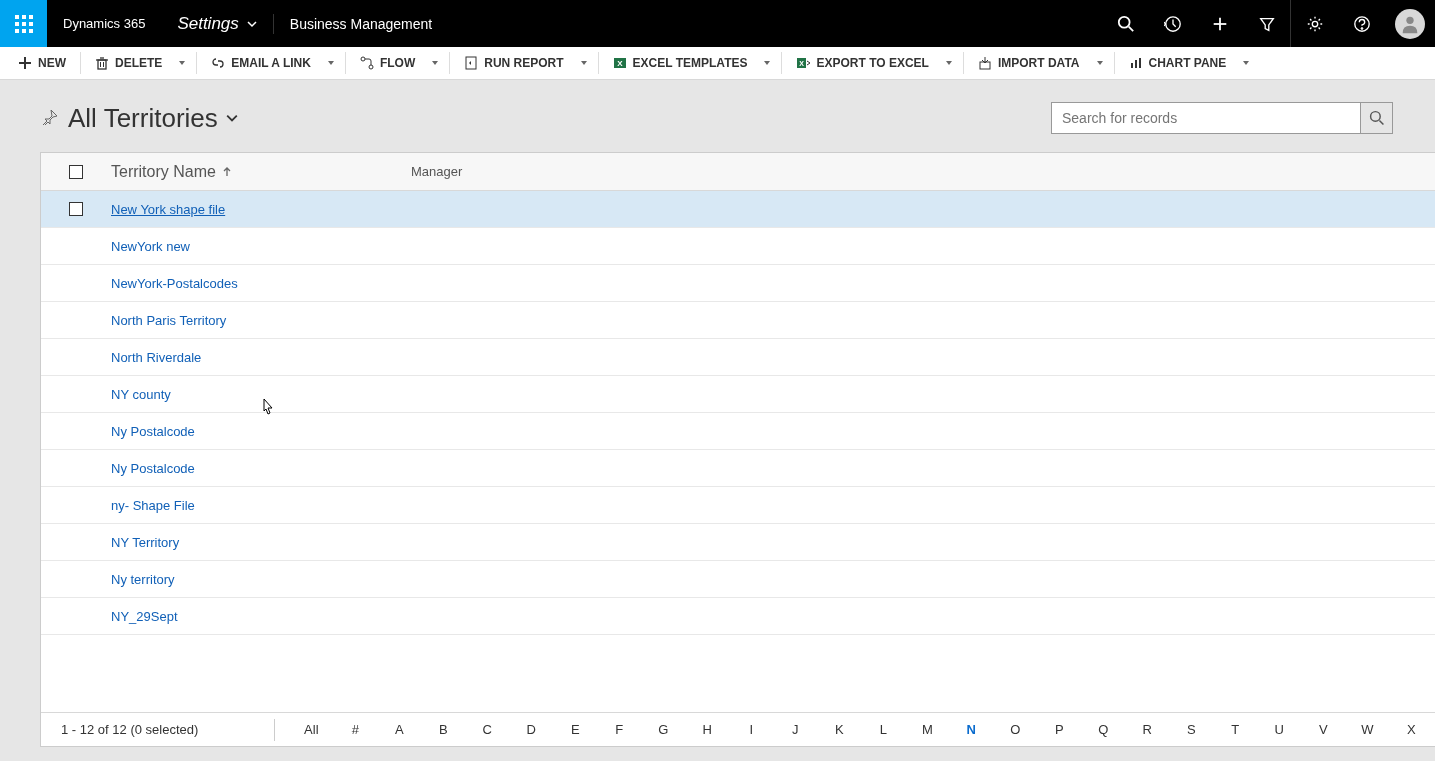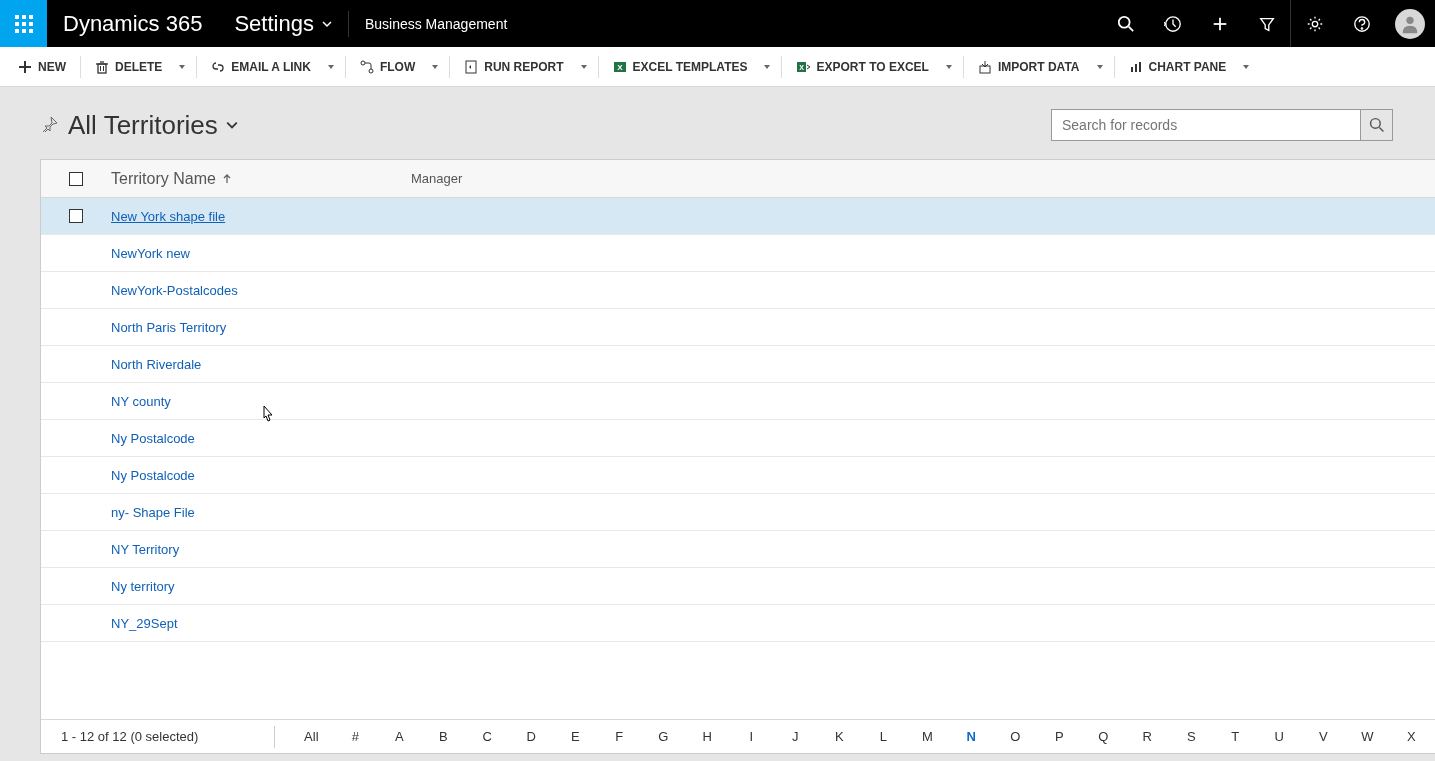--- a/index.html
+++ b/index.html
@@ -1,31 +1,31 @@
 <!DOCTYPE html>
 <html><head>
 <meta charset="utf-8">
 <style>
 * { box-sizing: border-box; margin: 0; padding: 0; }
 body { font-family: "Segoe UI", Arial, sans-serif; font-size: 13px; background: #e6e6e6; color: #333; overflow: hidden; width: 1435px; height: 761px; }
 
 .topbar { background: #000; color: #fff; height: 47px; display: flex; align-items: center; }
 .waffle { width: 47px; height: 47px; background: #00a4ef; display: flex; align-items: center; justify-content: center; cursor: pointer; }
 .waffle svg { width: 18px; height: 18px; fill: #fff; }
-.brand { padding: 0 16px; font-size: 22px; font-weight: 400; }
-.nav-settings { padding: 0 16px; font-size: 22px; display: flex; align-items: center; gap: 8px; cursor: pointer; border-right: 1px solid #333;}
+.brand { padding: 0 16px; font-size: 13px; font-weight: 400; }
+.nav-settings { padding: 0 16px; font-size: 17px; display: flex; align-items: center; gap: 8px; cursor: pointer; border-right: 1px solid #333; font-style: italic;}
 .nav-bm { padding: 0 16px; font-size: 14px; font-weight: 400; }
 .topbar-spacer { flex: 1; }
 .topbar-icon { width: 47px; height: 47px; display: flex; align-items: center; justify-content: center; cursor: pointer; }
 .topbar-icon svg { width: 18px; height: 18px; fill: #fff; stroke: #fff; }
 .topbar-sep { width: 1px; height: 47px; background: #333; }
 .avatar { width: 30px; height: 30px; border-radius: 50%; background: #d8d8d8; margin: 0 10px; display:flex;align-items:center;justify-content:center;}
 .avatar svg{width:22px;height:22px;fill:#888;}
 
-.cmdbar { background: #fff; height: 40px; border-bottom: 1px solid #d8d8d8; display: flex; align-items: center; padding: 0 8px; gap: 0; text-align: center; }
+.cmdbar { background: #fff; height: 33px; border-bottom: 1px solid #d8d8d8; display: flex; align-items: center; padding: 0 8px; gap: 0; text-align: center; }
 .cmd { display: flex; align-items: center; gap: 6px; padding: 0 10px; height: 40px; cursor: pointer; color: #333; font-size: 12px; font-weight: 600; }
 .cmd svg { width: 14px; height: 14px; fill: #333; }
 .cmd-caret { width: 20px; display:flex; align-items:center; justify-content:center; height:40px; cursor:pointer;}
 .cmd-caret svg{width:8px;height:8px;fill:#666;}
 .cmd-sep{width:1px;height:22px;background:#ddd;margin:0 4px;}
 
 .viewheader { padding: 22px 42px 18px 42px; display:flex; align-items:center; }
 .pin-icon svg{width:16px;height:16px;fill:#666;}
 .viewtitle { font-size: 26px; font-weight: 300; color: #333; margin-left: 10px; display:flex;align-items:center;gap:8px;cursor:pointer;}
 .viewtitle svg{width:12px;height:12px;fill:#333;}

